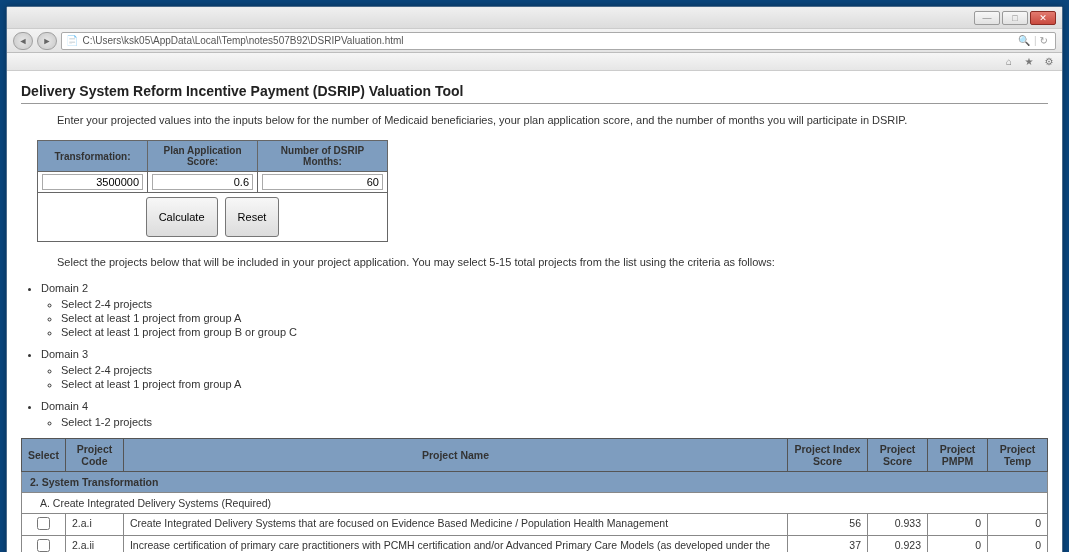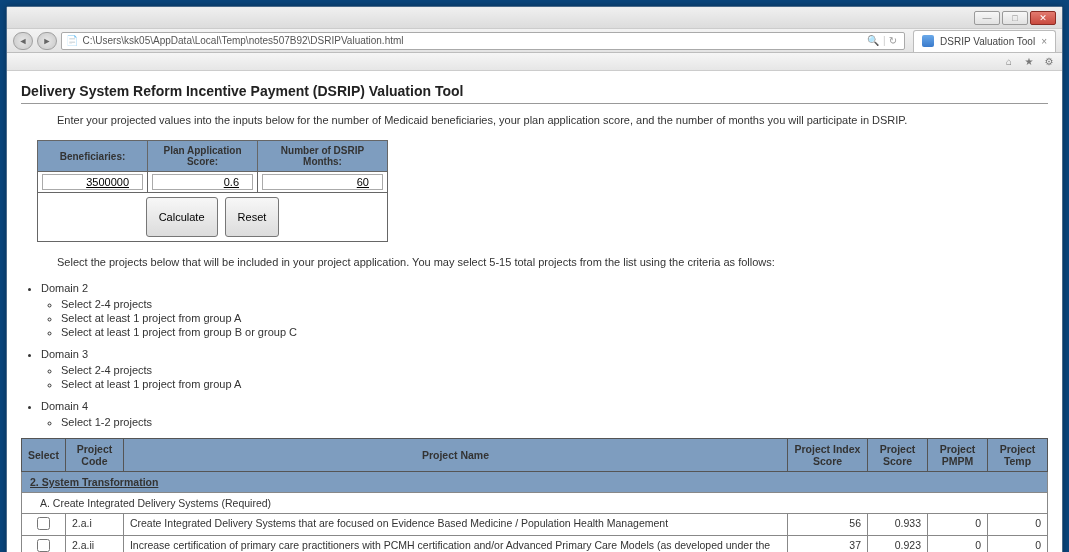--- a/index.html
+++ b/index.html
@@ -16,29 +16,29 @@
   .tab { height:22px; background:#fff; border:1px solid #bbb; border-bottom:none; border-radius:3px 3px 0 0; display:flex; align-items:center; padding:0 8px; gap:6px; font-size:10px; color:#444; margin-left:4px;}
   .tab .favicon { width:12px; height:12px; background:linear-gradient(to bottom,#6aa9e9,#3a7acb); border-radius:2px;}
   .cmdbar { height:18px; background:linear-gradient(to bottom,#f6f6f6,#e6e6e6); border-bottom:1px solid #ccc; display:flex; justify-content:flex-end; align-items:center; padding:0 6px; gap:6px; font-size:10px; color:#777;}
   .cmdicon { width:14px; height:14px; display:flex; align-items:center; justify-content:center;}
   .content { padding: 12px 14px; overflow:auto; height: 497px;}
   h2 { font-weight:bold; font-size:14px; color:#222; border-bottom:1px solid #999; padding-bottom:4px; margin: 0 0 10px 0;}
   .intro { font-size:11px; margin-bottom:14px;padding-left:36px;}
   table.inputs { border-collapse: collapse; margin: 0 0 14px 16px;}
   table.inputs th { background:#7e9dbf; border:1px solid #666; padding:4px 8px; font-weight:bold; font-size:10px; text-align:center;}
   table.inputs td { border:1px solid #666; padding:2px 4px;}
-  table.inputs input[type=text] { width:100%; border:1px solid #aaa; height:16px; text-align:right; font-size:11px; padding:0 13px;text-decoration:underline;}
+  table.inputs input[type=text] { width:100%; border:1px solid #aaa; height:16px; text-align:right; font-size:11px; padding:0 3px;}
   .btnrow { text-align:center;}
   .btn { font-size:11px; border:1px solid #777; background:linear-gradient(to bottom,#f7f7f7,#dcdcdc); border-radius:3px; padding:13px 12px; margin:2px 2px; cursor:pointer;}
   ul { margin: 4px 0 10px 10px; padding-left: 10px;}
   li { margin: 2px 0;}
   table.projects { width:100%; border-collapse: collapse; font-size:10.5px;}
   table.projects th { background:#7e9dbf; border:1px solid #555; padding:4px 6px; font-weight:bold; text-align:center;}
   table.projects td { border:1px solid #888; padding:3px 6px; vertical-align:top;}
-  table.projects .section td { background:#7e9dbf; font-weight:bold; padding:4px 8px;text-decoration:underline;}
+  table.projects .section td { background:#7e9dbf; font-weight:bold; padding:4px 8px;}
   table.projects .subsection td { font-weight:normal; padding:4px 8px 4px 18px;}
   table.projects td.num { text-align:right; }
   table.projects td.sel { text-align:center; width:38px;}
   table.projects td.code { width:58px; }
   input[type=checkbox] { margin:0;}
 </style>
 </head>
 <body>
 
 <div class="window">
@@ -54,41 +54,36 @@
   <div class="adressbar">
     <div class="navarrow">◄</div>
     <div class="navarrow">►</div>
     <div class="urlbox">
       <span style="margin-right:4px;">📄</span>
       <span>C:\Users\ksk05\AppData\Local\Temp\notes507B92\DSRIPValuation.html</span>
       <span style="margin-left:auto;" class="searchicon">🔍</span>
       <span style="color:#ccc;">|</span>
       <span class="searchicon">↻</span>
     </div>
-    <div class="tab">
-      <div class="favicon"></div>
-      <span>DSRIP Valuation Tool</span>
-      <span style="color:#888;">×</span>
-    </div>
   </div>
 
   <div class="cmdbar">
     <div class="cmdicon">⌂</div>
     <div class="cmdicon">★</div>
     <div class="cmdicon">⚙</div>
   </div>
 
   <div class="content">
     <h2>Delivery System Reform Incentive Payment (DSRIP) Valuation Tool</h2>
     <div class="intro">Enter your projected values into the inputs below for the number of Medicaid beneficiaries, your plan application score, and the number of months you will participate in DSRIP.</div>
 
     <table class="inputs">
       <tbody>
           <tr>
-        <th style="width:110px;">Beneficiaries:</th>
+        <th style="width:110px;">Transformation:</th>
         <th style="width:110px;text-align:center;">Plan Application Score:</th>
         <th style="width:130px;">Number of DSRIP Months:</th>
       </tr>
       <tr>
         <td><input type="text" value="3500000" style=""></td>
         <td><input type="text" value="0.6" style=""></td>
         <td><input type="text" value="60" style=""></td>
       </tr>
       <tr>
         <td colspan="3" class="btnrow">

